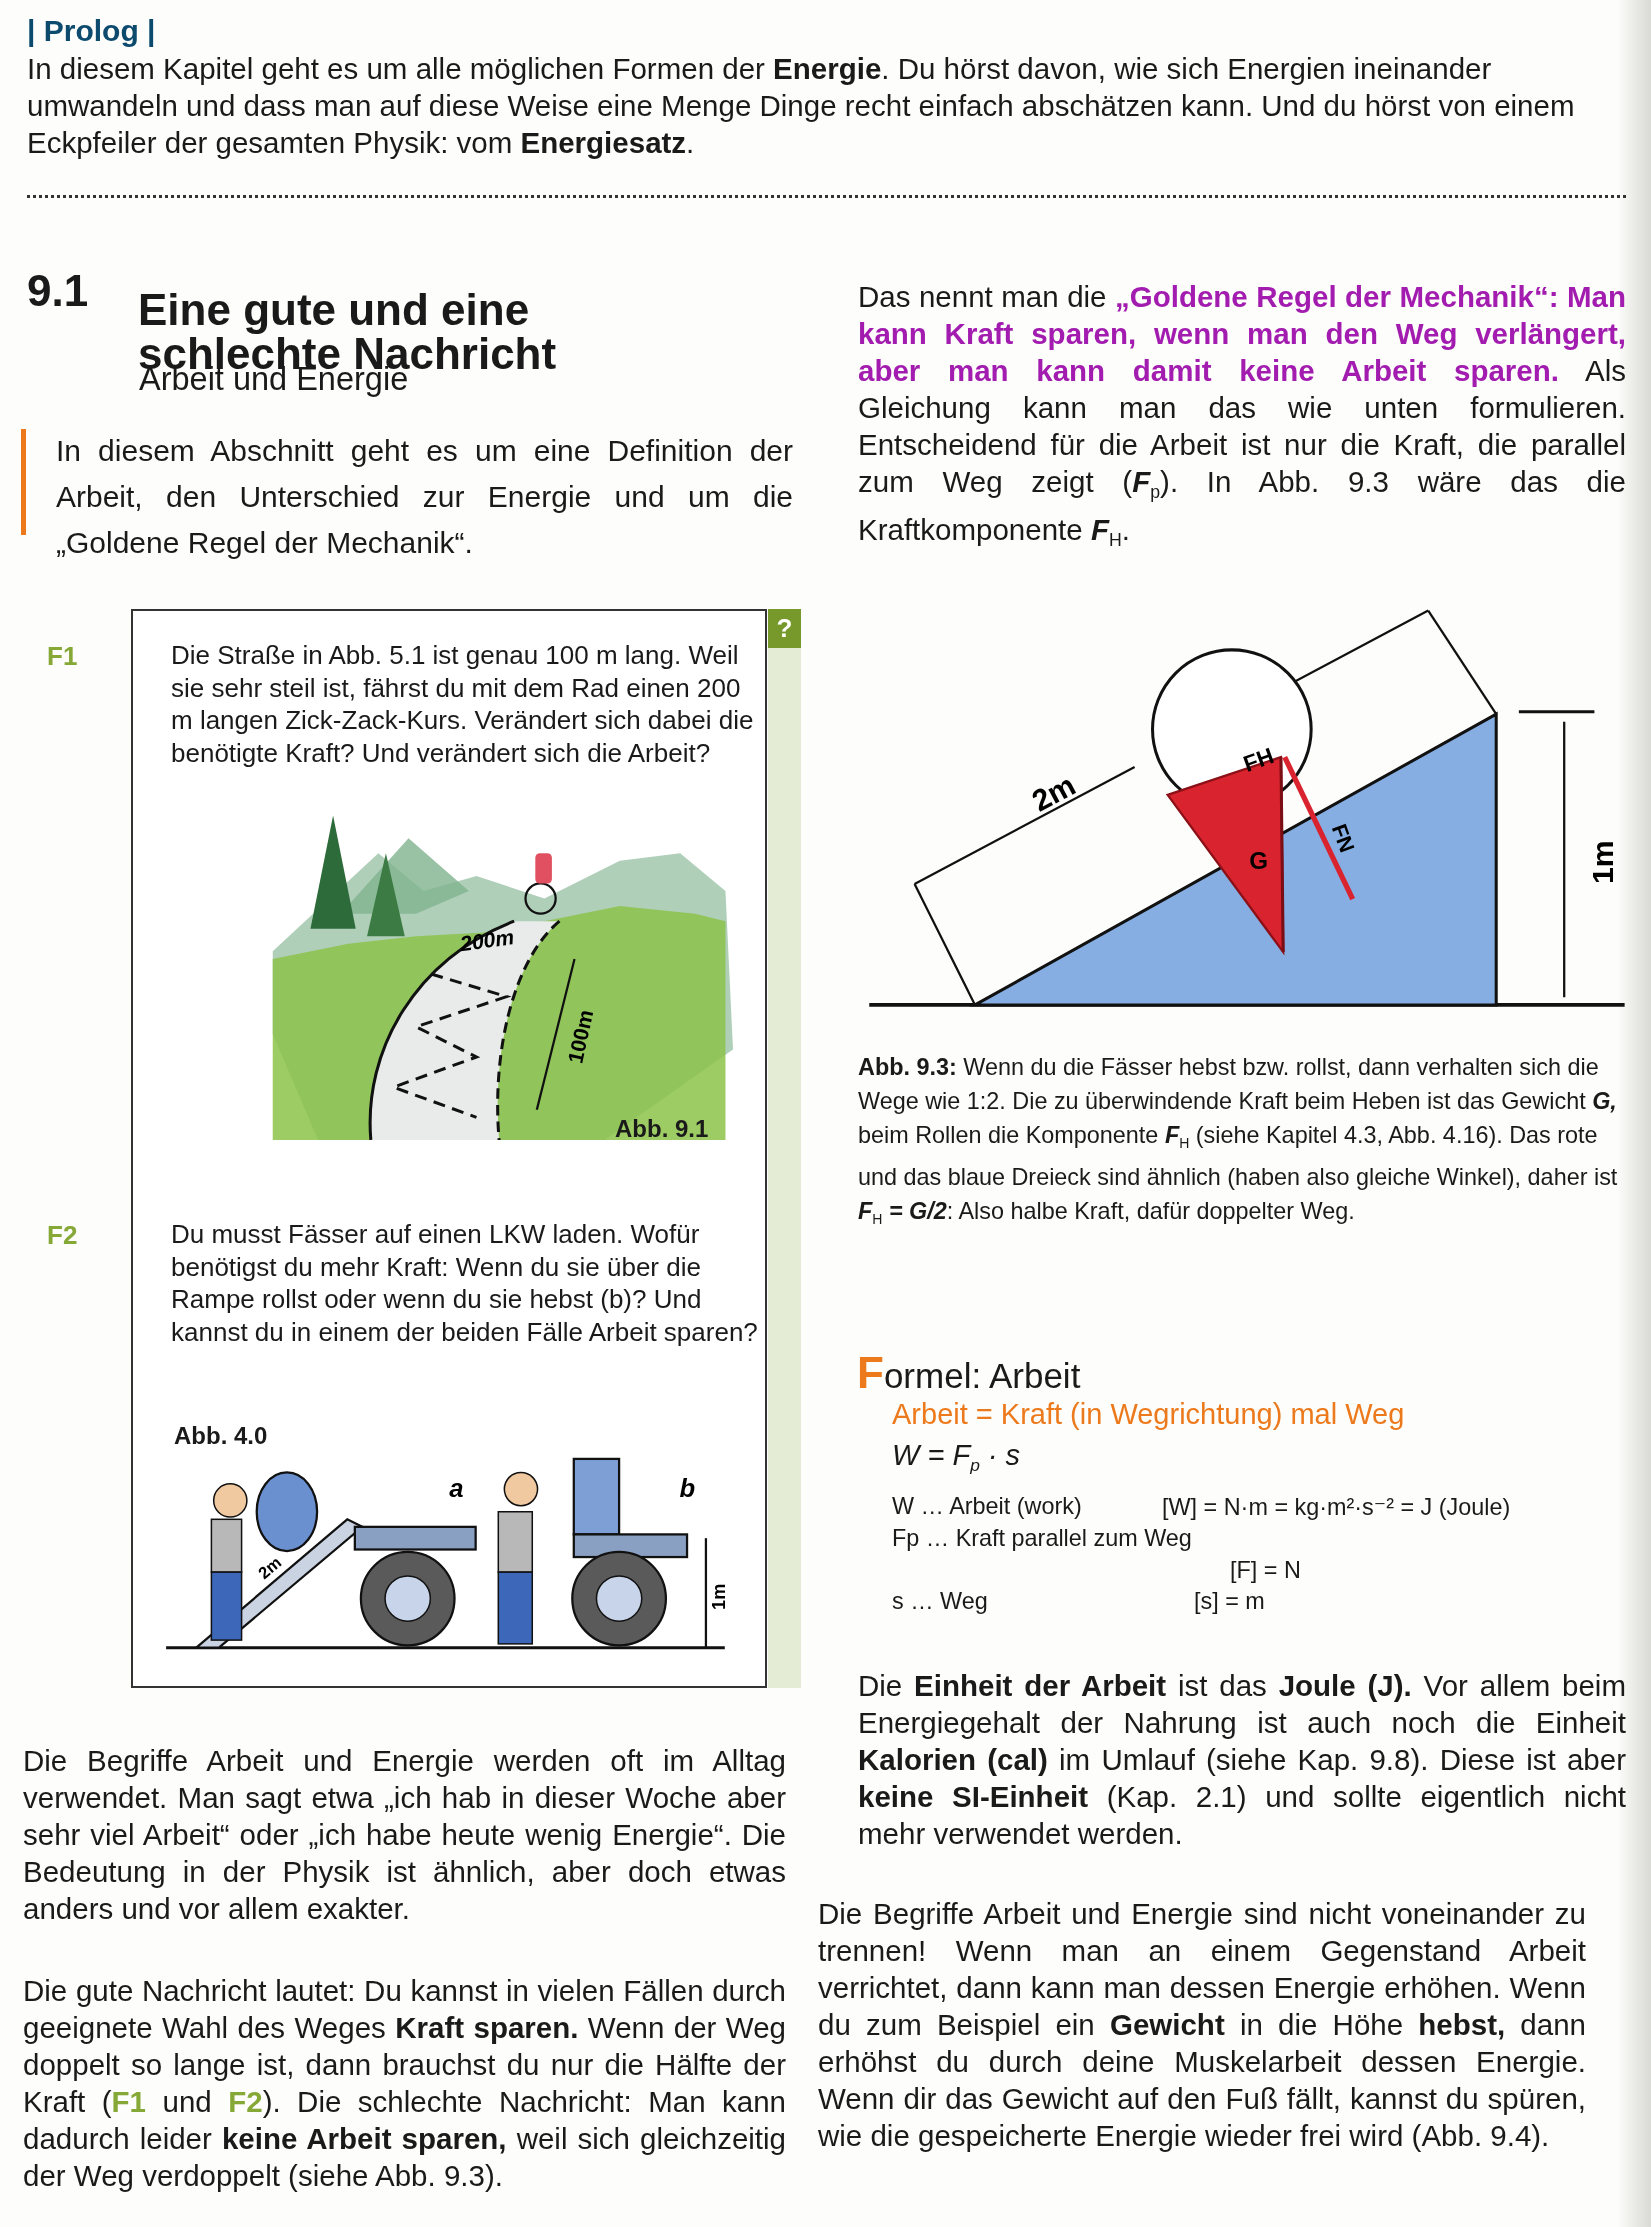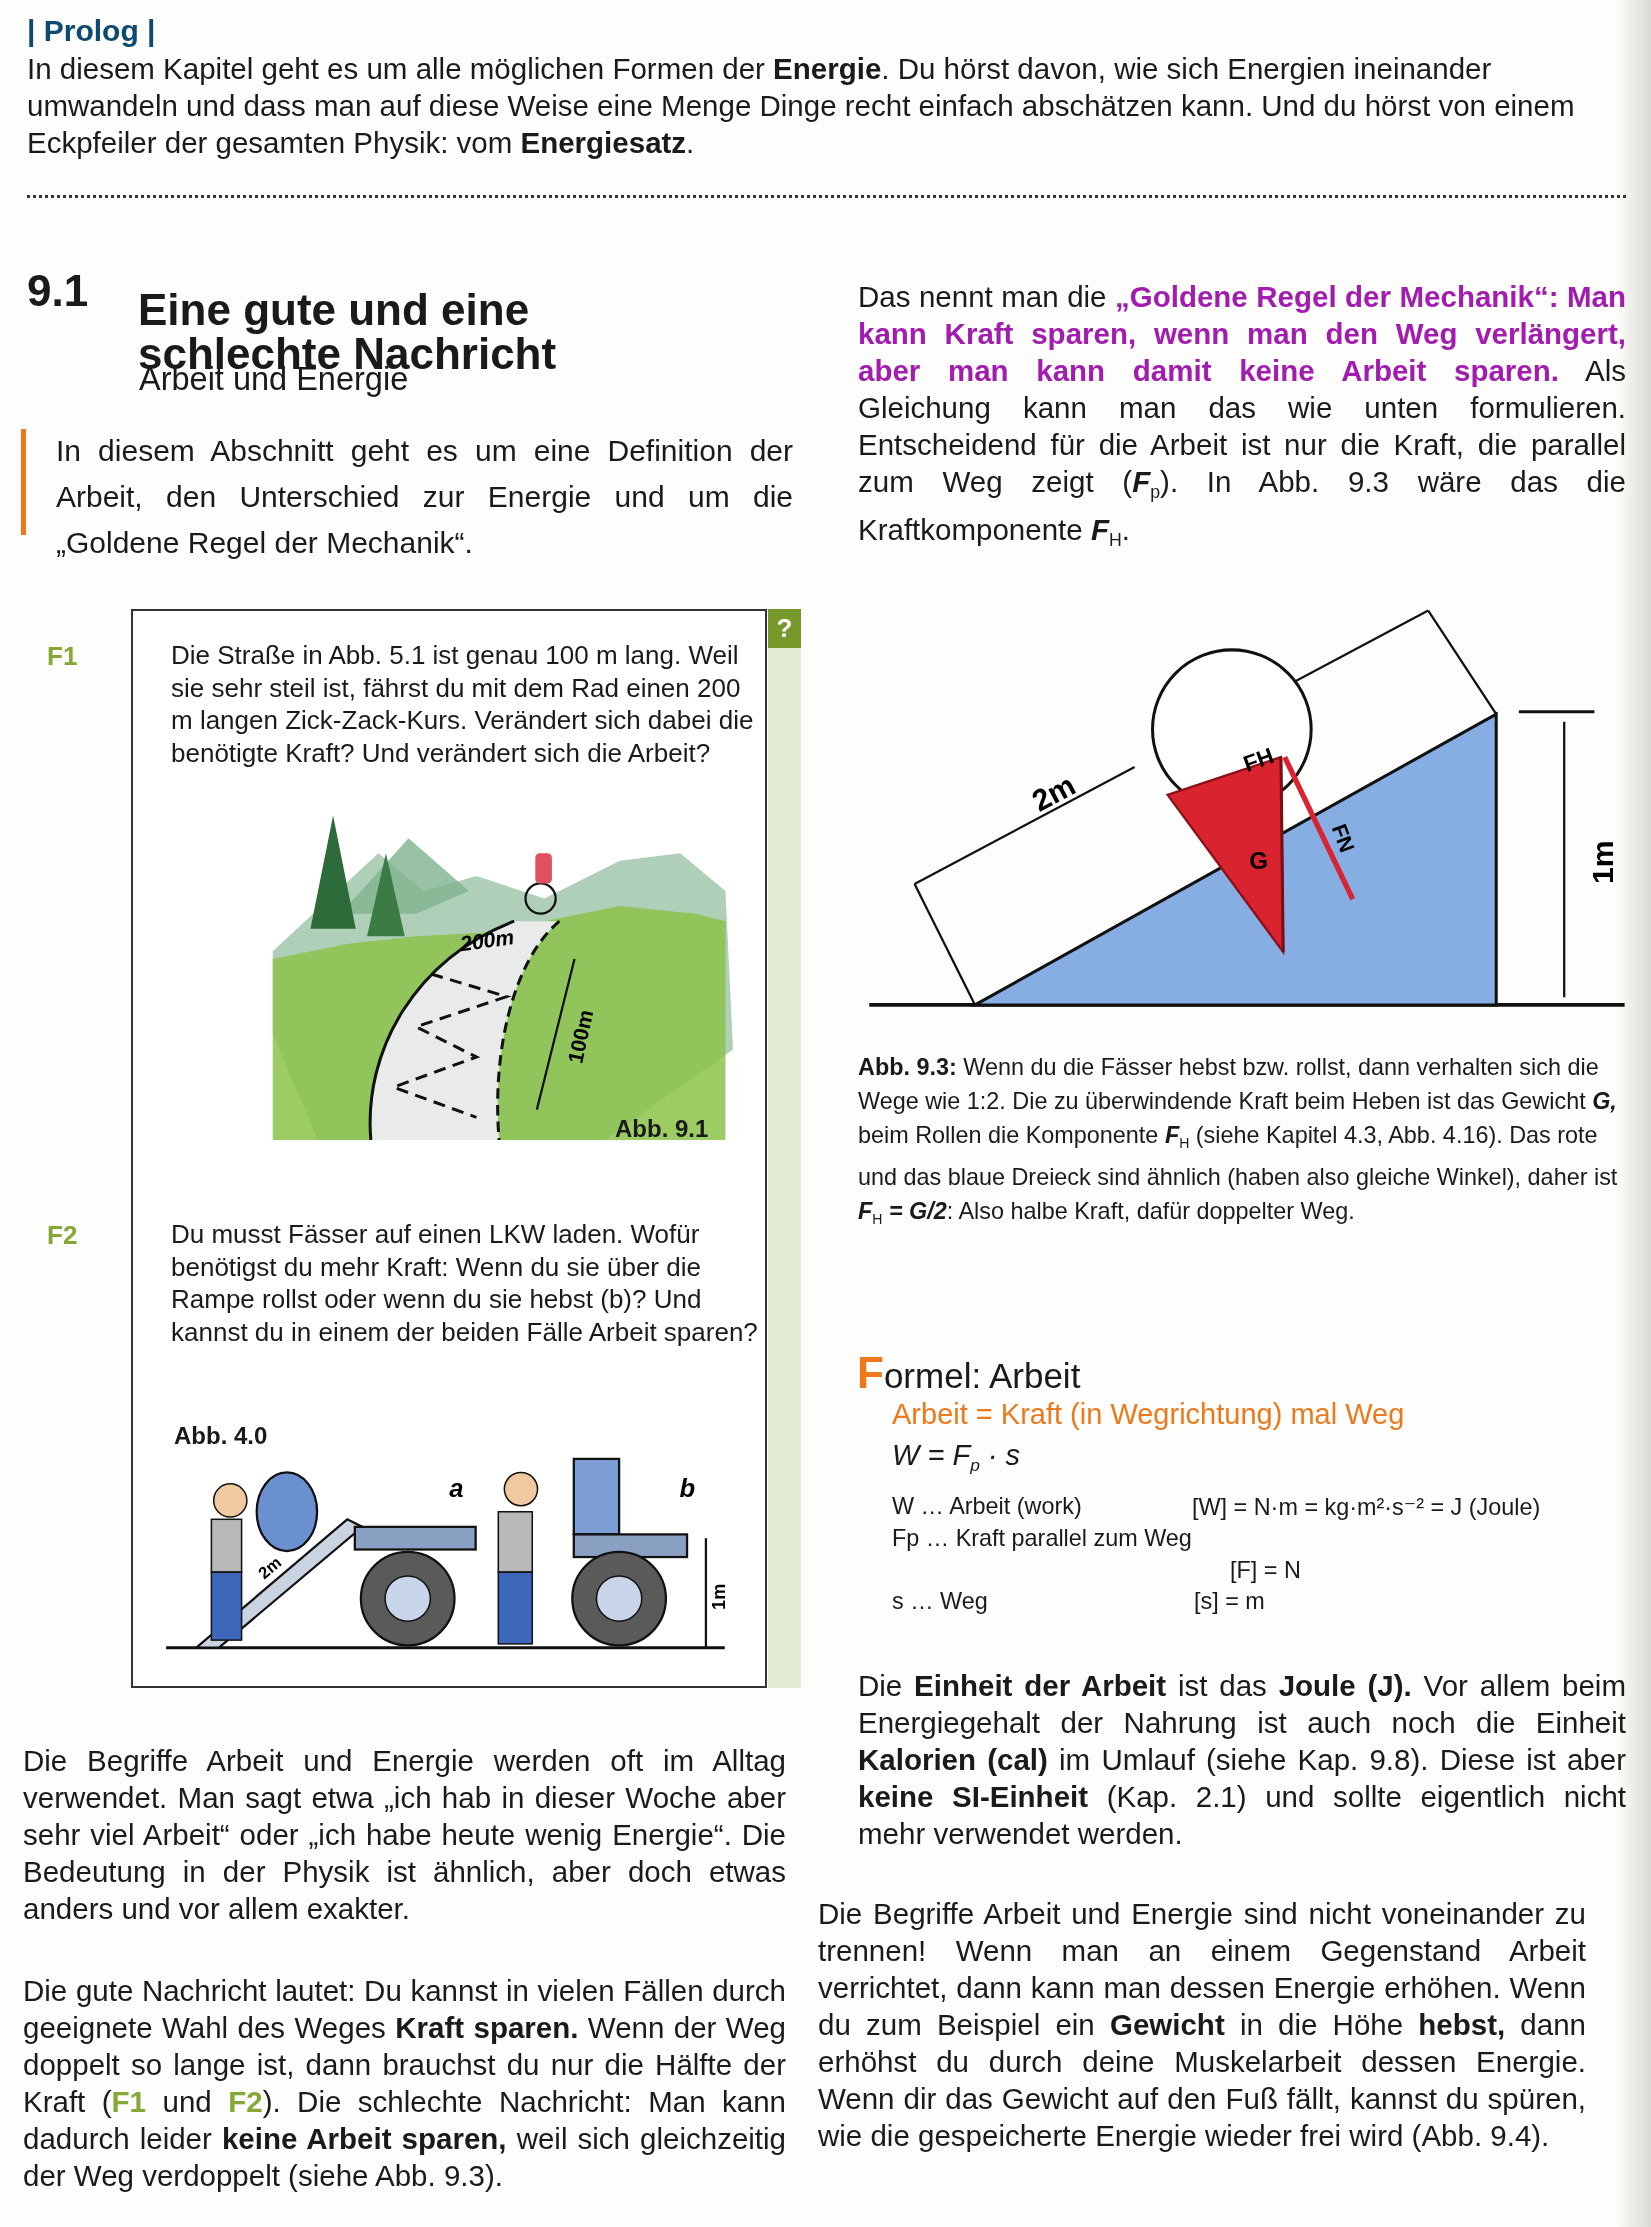--- a/index.html
+++ b/index.html
@@ -168,21 +168,21 @@
 </div>
 
 <div id="formula-title" class="abs">
   <span class="bigF">F</span><span>ormel: Arbeit</span>
 </div>
 <div id="formula-words" class="abs">Arbeit = Kraft (in Wegrichtung) mal Weg</div>
 <div id="formula-eq" class="abs">
   <span>W = F</span><sub>p</sub><span> · s</span>
 </div>
 <div class="abs legend-row legend-sym" style="top:1493px">W … Arbeit (work)</div>
-<div class="abs legend-row legend-unit" style="top:1493px; left:1192px">[W] = N·m = kg·m²·s⁻² = J (Joule)</div>
+<div class="abs legend-row legend-unit" style="top:1493px; left:1162px">[W] = N·m = kg·m²·s⁻² = J (Joule)</div>
 <div class="abs legend-row legend-sym" style="top:1525px">Fp … Kraft parallel zum Weg</div>
 <div class="abs legend-row legend-unit" style="top:1557px; left:1230px">[F] = N</div>
 <div class="abs legend-row legend-sym" style="top:1588px">s … Weg</div>
 <div class="abs legend-row legend-unit" style="top:1588px; left:1194px">[s] = m</div>
 
 <div id="unit-para" class="abs body-text"><span>Die </span><span style="font-weight: bold;">Einheit der Arbeit</span><span> ist das </span><span style="font-weight: bold;">Joule (J).</span><span> Vor allem beim Energiegehalt der Nahrung ist auch noch die Einheit </span><span style="font-weight: bold;">Kalorien (cal)</span><span> im Umlauf (siehe Kap. 9.8). Diese ist aber </span><span style="font-weight: bold;">keine SI-Einheit</span><span> (Kap. 2.1) und sollte eigentlich nicht mehr verwendet werden.</span></div>
 <div id="relation-para" class="abs body-text"><span>Die Begriffe Arbeit und Energie sind nicht voneinander zu trennen! Wenn man an einem Gegenstand Arbeit verrichtet, dann kann man dessen Energie erhöhen. Wenn du zum Beispiel ein </span><span style="font-weight: bold;">Gewicht</span><span> in die Höhe </span><span style="font-weight: bold;">hebst,</span><span> dann erhöhst du durch deine Muskelarbeit dessen Energie. Wenn dir das Gewicht auf den Fuß fällt, kannst du spüren, wie die gespeicherte Energie wieder frei wird (Abb. 9.4).</span></div>
 <div id="everyday-para" class="abs body-text">Die Begriffe Arbeit und Energie werden oft im Alltag verwendet. Man sagt etwa „ich hab in dieser Woche aber sehr viel Arbeit“ oder „ich habe heute wenig Energie“. Die Bedeutung in der Physik ist ähnlich, aber doch etwas anders und vor allem exakter.</div>
 <div id="news-para" class="abs body-text"><span>Die gute Nachricht lautet: Du kannst in vielen Fällen durch geeignete Wahl des Weges </span><span style="font-weight: bold;">Kraft sparen.</span><span> Wenn der Weg doppelt so lange ist, dann brauchst du nur die Hälfte der Kraft (</span><span style="font-weight: bold; color: rgb(134, 168, 54);">F1</span><span> und </span><span style="font-weight: bold; color: rgb(134, 168, 54);">F2</span><span>). Die schlechte Nachricht: Man kann dadurch leider </span><span style="font-weight: bold;">keine Arbeit sparen,</span><span> weil sich gleichzeitig der Weg verdoppelt (siehe Abb. 9.3).</span></div>
 

